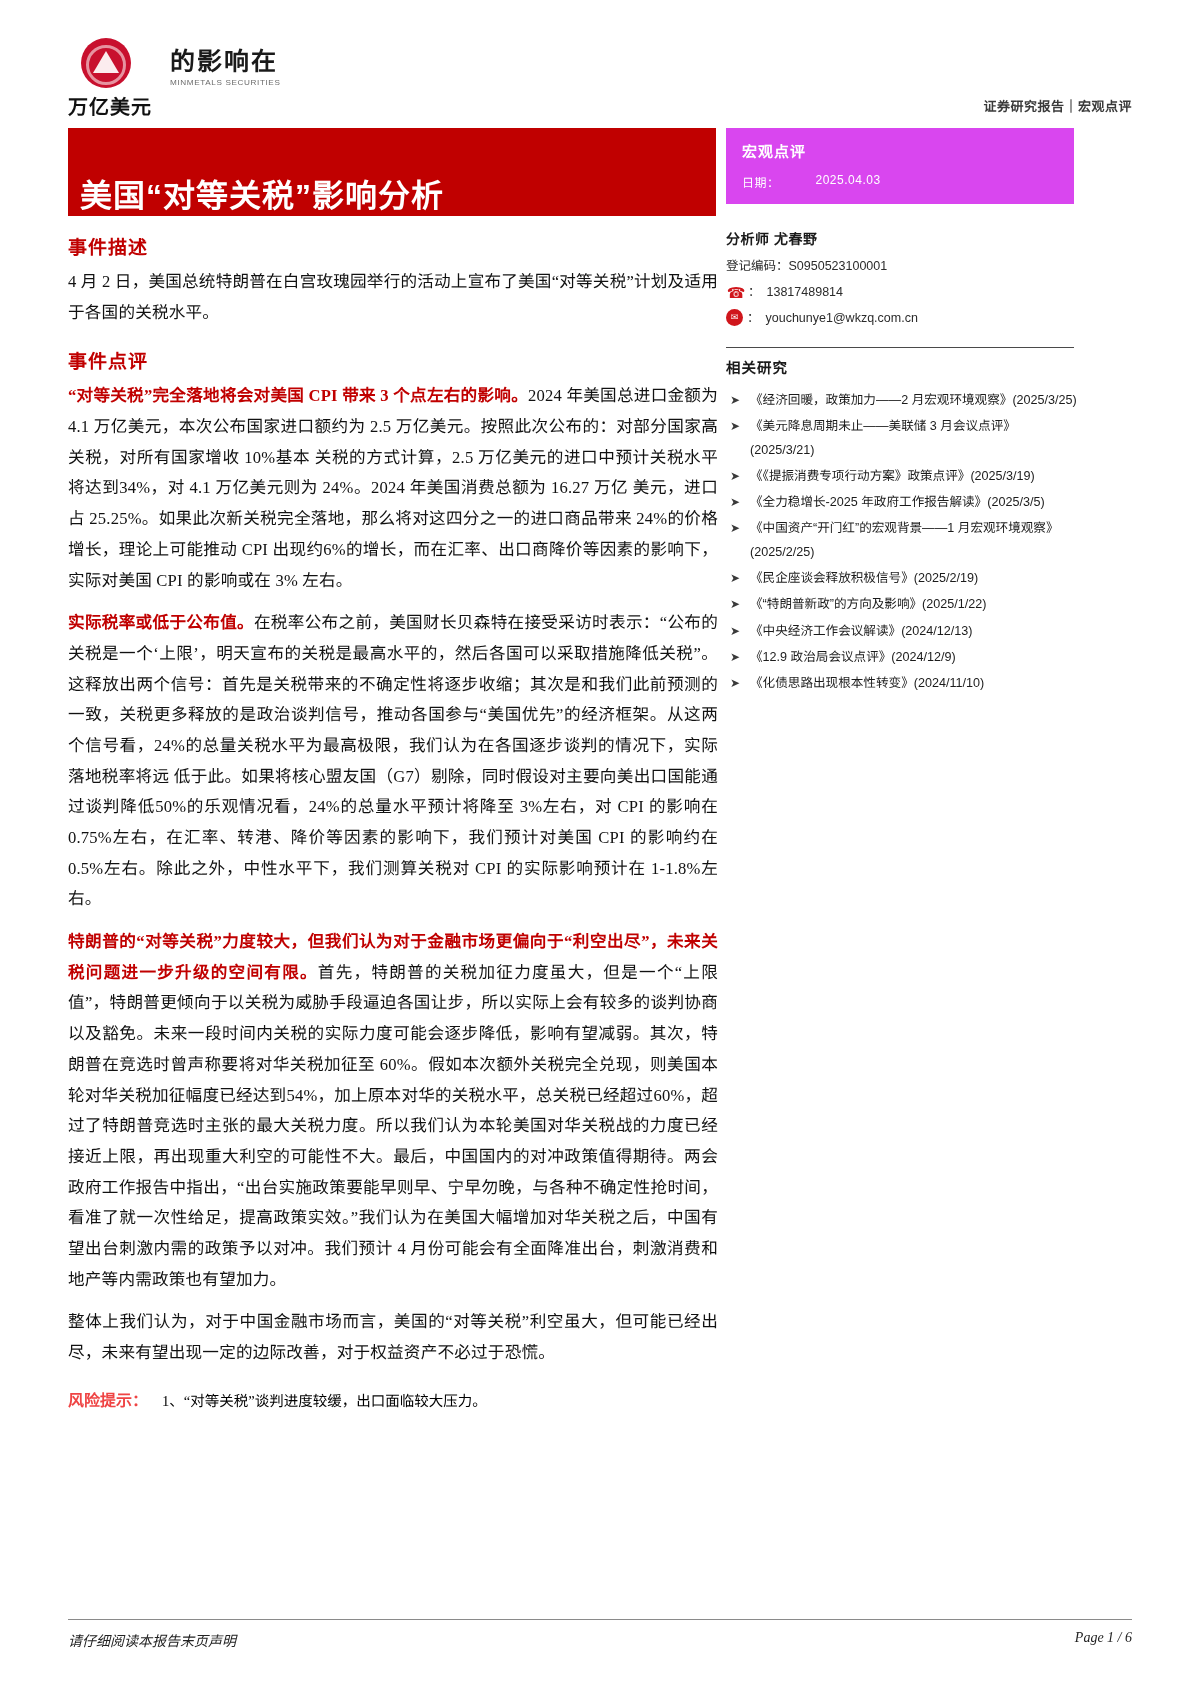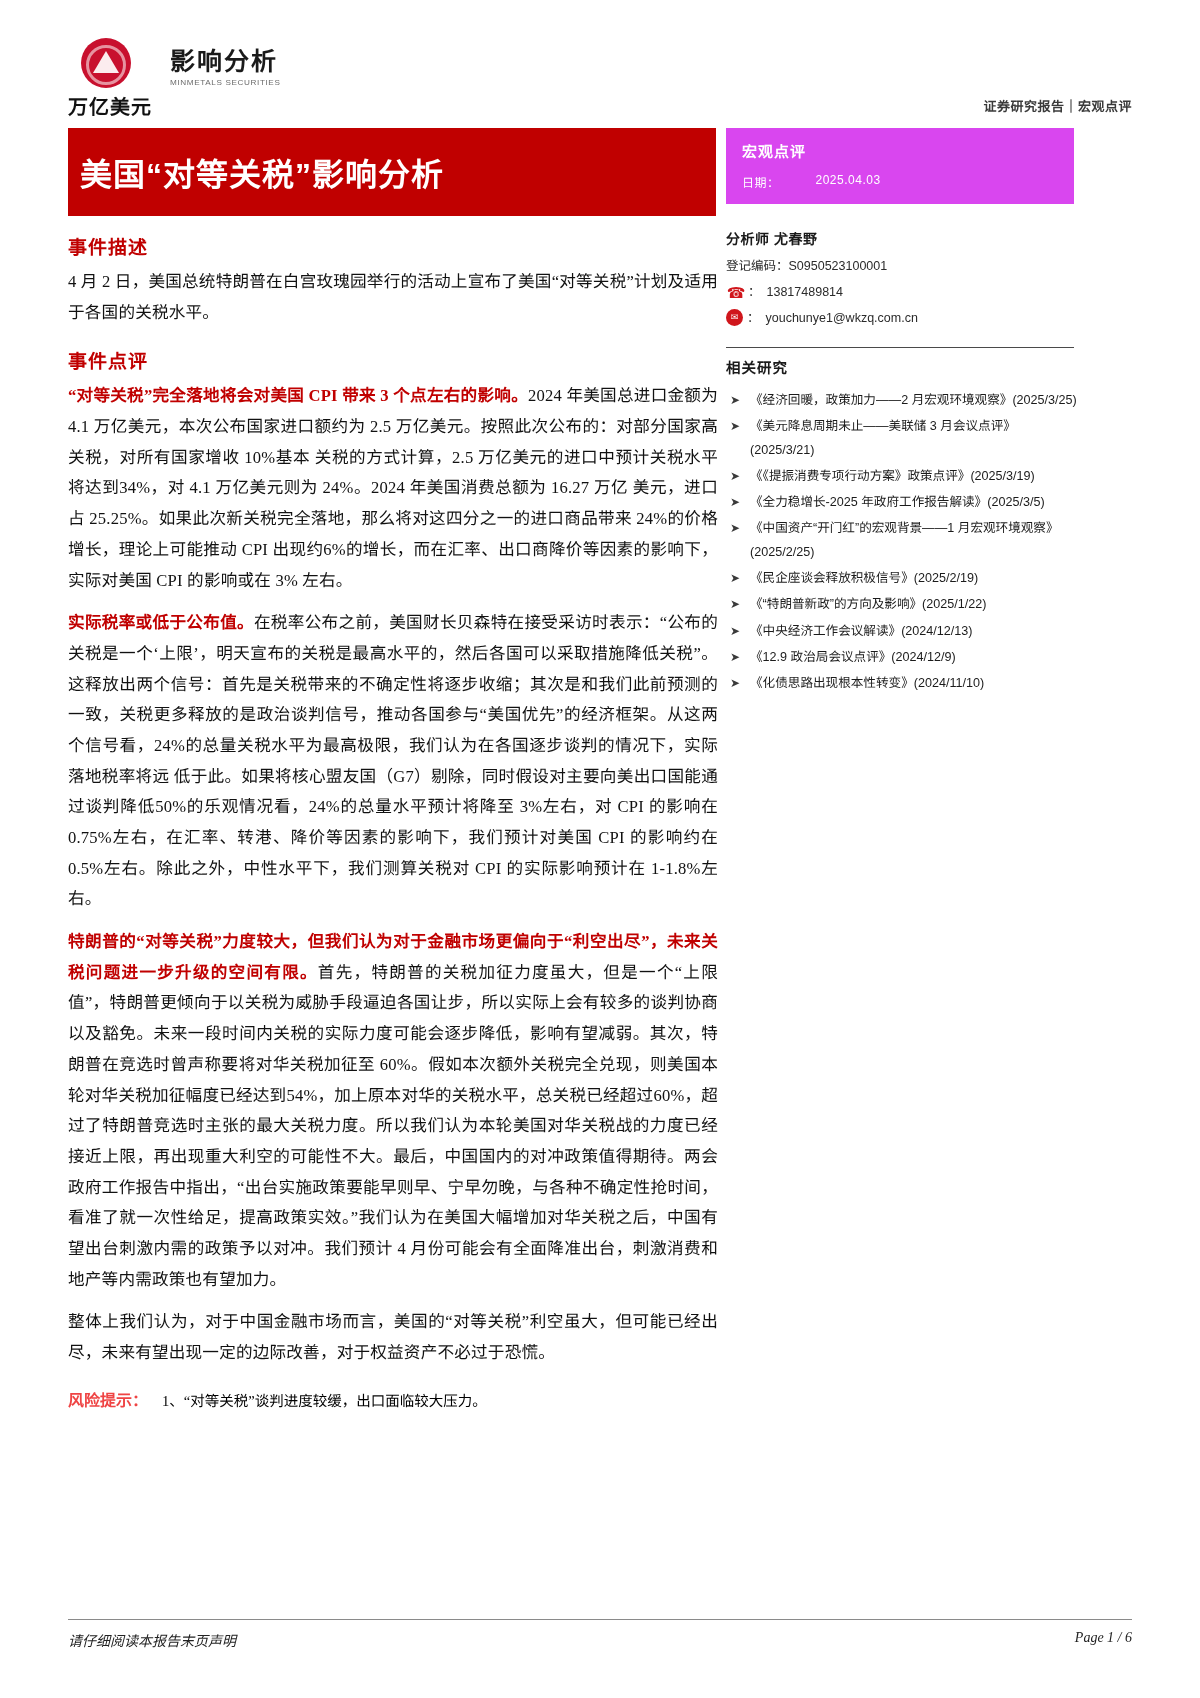--- a/index.html
+++ b/index.html
@@ -120,21 +120,21 @@
 
   
   .title-bar {
     position: absolute;
     left: 68px;
     top: 128px;
     width: 648px;
     height: 88px;
     background: #c00000;
     display: flex;
-    align-items: center;
+    align-items: flex-end;
   }
   .title-bar h1 {
     margin: 0;
     padding-left: 12px;
     color: #ffffff;
     font-family: "Liberation Sans", "DejaVu Sans", sans-serif;
     font-size: 32px;
     font-weight: bold;
     letter-spacing: 1px;
   }
@@ -322,21 +322,21 @@
 
 <div class="page">
 
   <div class="header">
     <div class="logo-block">
       <div class="logo-mark">
         <div class="logo-emblem"></div>
         <div class="logo-cn">万亿美元</div>
       </div>
       <div class="logo-name-block">
-        <div class="logo-name-cn">影响分析</div>
+        <div class="logo-name-cn">的影响在</div>
         <div class="logo-name-en">MINMETALS SECURITIES</div>
       </div>
     </div>
     <div class="header-right">证券研究报告｜宏观点评</div>
   </div>
 
   <div class="title-bar">
     <h1>美国“对等关税”影响分析</h1>
   </div>
 

